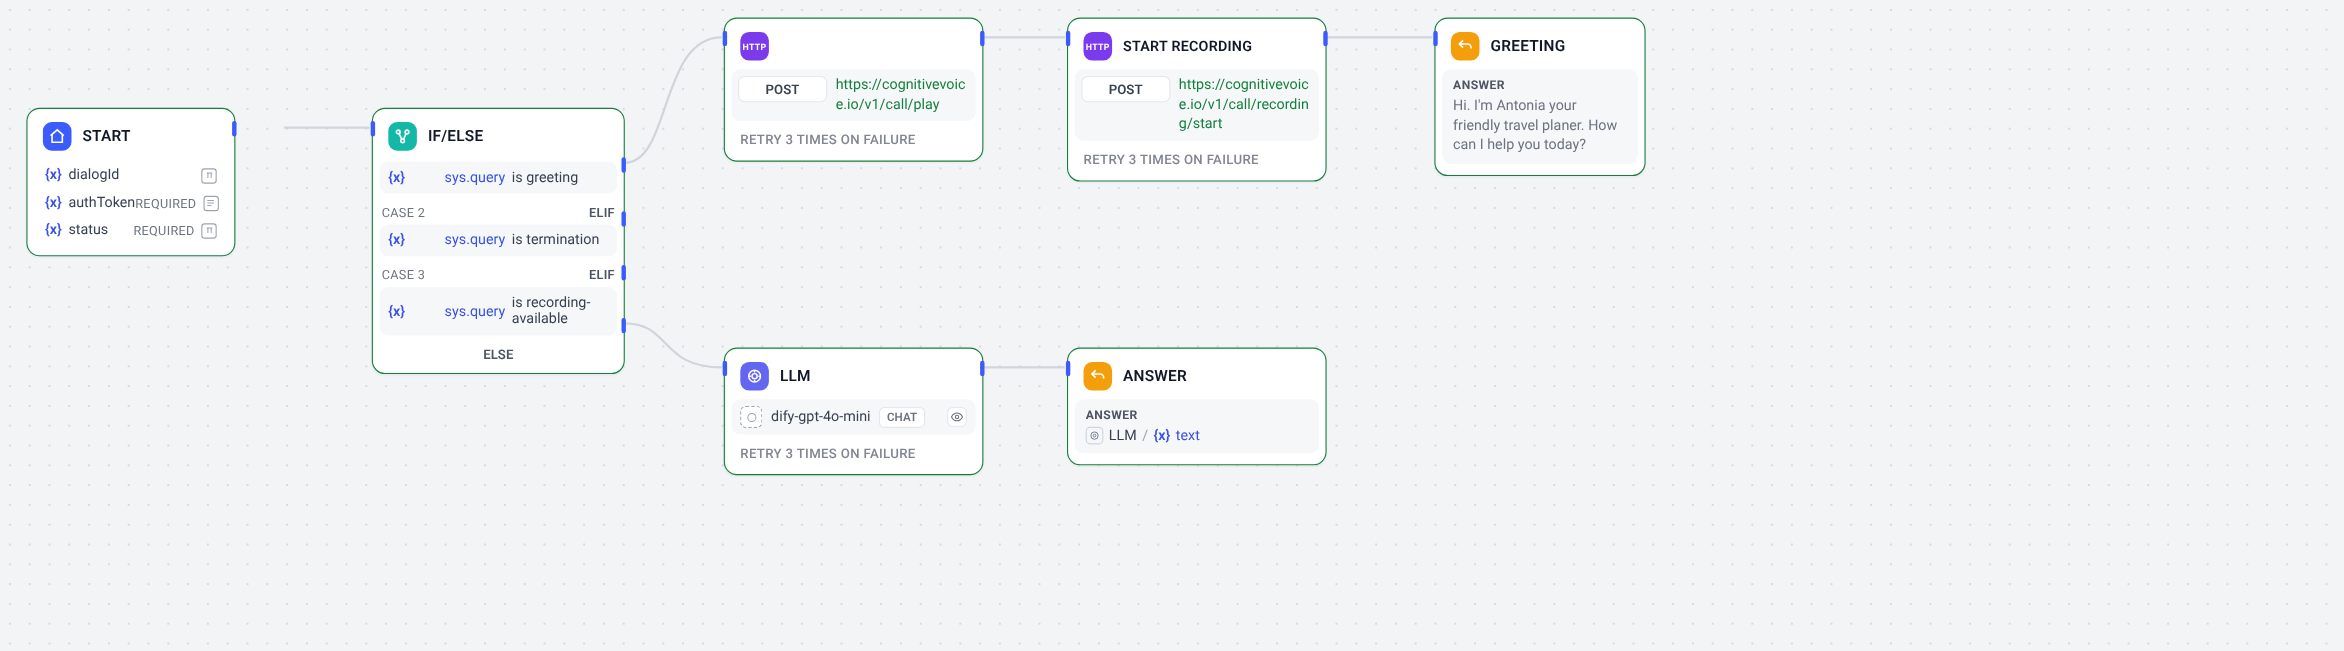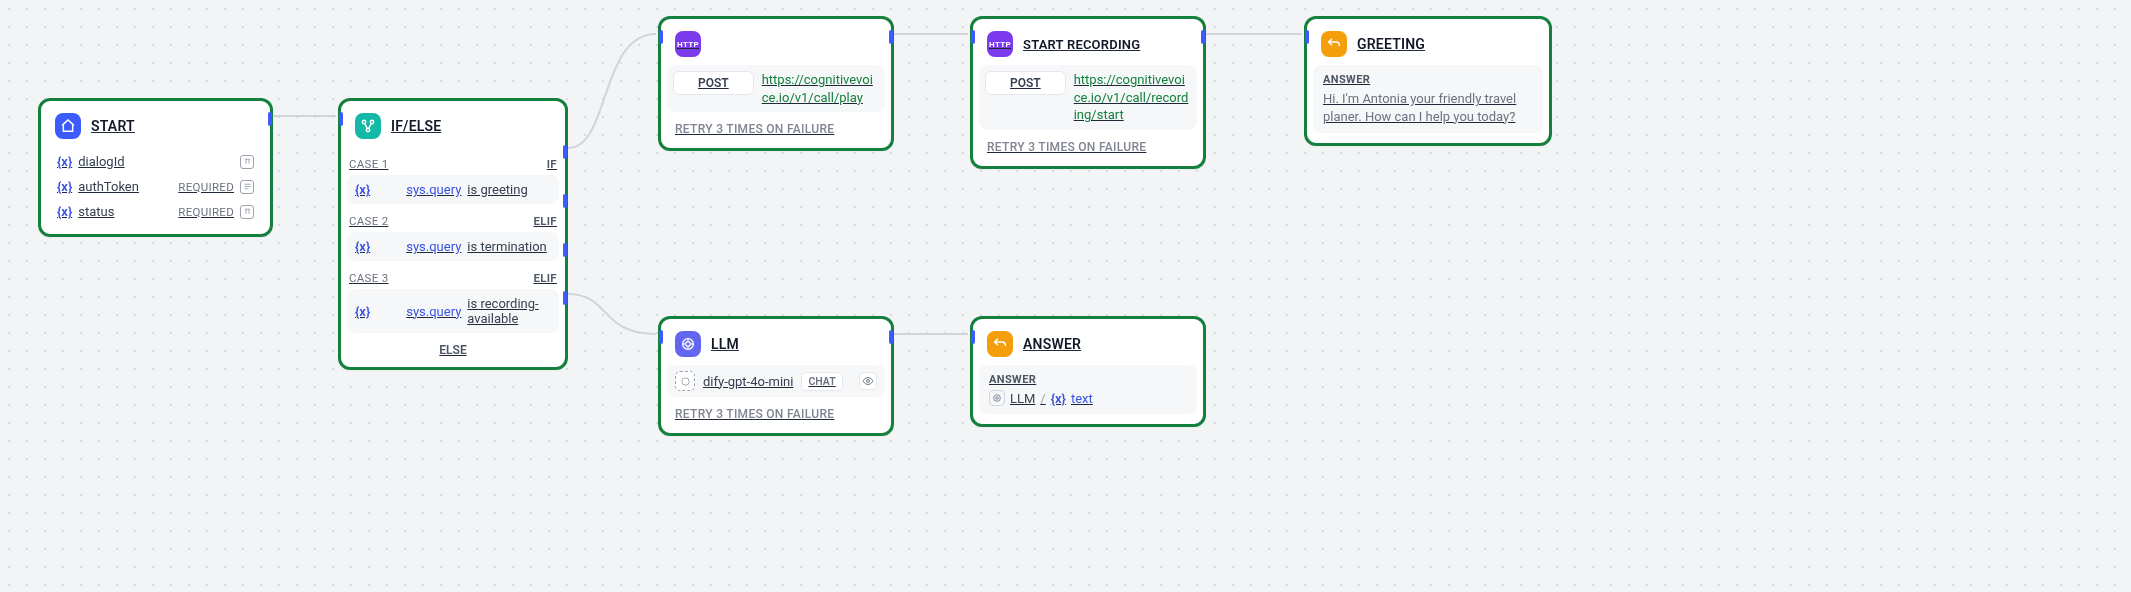--- a/index.html
+++ b/index.html
@@ -12,24 +12,23 @@
     width: 2131px;
     height: 592px;
     position: relative;
     overflow: hidden;
     color: #1f2937;
   }
   svg.edges { position: absolute; top: 0; left: 0; width: 2131px; height: 592px; pointer-events: none; }
   .node {
     position: absolute;
     background: #fff;
-    border: 3px solid #15803d;
+    border: 1px solid #15803d;
     border-radius: 12px;
     box-shadow: 0 1px 2px rgba(0,0,0,0.04);
-    text-decoration: underline;
   }
   .node-header {
     display: flex;
     align-items: center;
     gap: 10px;
     padding: 12px 14px 10px 14px;
   }
   .node-icon {
     width: 26px; height: 26px; border-radius: 8px;
     display: flex; align-items: center; justify-content: center;
@@ -129,21 +128,21 @@
 
 <svg class="edges">
   <path d="M258 116 C290 116 300 116 336 116" stroke="#d1d5db" stroke-width="2" fill="none"></path>
   <path d="M568 148 C610 148 600 34 656 34" stroke="#d1d5db" stroke-width="2" fill="none"></path>
   <path d="M568 294 C610 294 600 334 656 334" stroke="#d1d5db" stroke-width="2" fill="none"></path>
   <path d="M894 34 L968 34" stroke="#d1d5db" stroke-width="2" fill="none"></path>
   <path d="M1206 34 L1302 34" stroke="#d1d5db" stroke-width="2" fill="none"></path>
   <path d="M894 334 L968 334" stroke="#d1d5db" stroke-width="2" fill="none"></path>
 </svg>
 
-<div class="node" style="left:38px; top:98px; width:235px;">
+<div class="node" style="left:24px; top:98px; width:190px;">
   <div class="port" style="right:-2px; top:11px;"></div>
   <div class="node-header">
     <div class="node-icon ic-blue">
       <svg viewBox="0 0 24 24" fill="none" stroke="#fff" stroke-width="2.2">
           <path d="M3 11l9-8 9 8"></path>
           <path d="M5 10v10h14V10"></path>
         </svg>
     </div>
     <div class="node-title">START</div>
   </div>
@@ -204,24 +203,20 @@
       <svg viewBox="0 0 24 24" fill="none" stroke="#fff" stroke-width="2.2">
           <circle cx="6" cy="6" r="2.5"></circle>
           <circle cx="18" cy="6" r="2.5"></circle>
           <circle cx="12" cy="18" r="2.5"></circle>
           <path d="M7 8l4 8M17 8l-4 8"></path>
         </svg>
     </div>
     <div class="node-title">IF/ELSE</div>
   </div>
   <div>
-    <div class="case-head">
-        <span>CASE 1</span>
-        <span class="right">IF</span>
-      </div>
     <div class="case-cond">
         <span class="xbadge">{x}</span>
         <span class="sysq">sys.query</span>
         <span class="rest"> is greeting</span>
       </div>
     <div class="case-head">
         <span>CASE 2</span>
         <span class="right">ELIF</span>
       </div>
     <div class="case-cond">
@@ -266,21 +261,21 @@
       </div>
     <div class="node-title" style="font-size:13px;">START RECORDING</div>
   </div>
   <div class="http-box">
     <span class="method-chip">POST</span>
     <span class="url-text">https://cognitivevoice.io/v1/call/recording/start</span>
   </div>
   <div class="retry-text">RETRY 3 TIMES ON FAILURE</div>
 </div>
 
-<div class="node" style="left:1304px; top:16px; width:248px;">
+<div class="node" style="left:1304px; top:16px; width:192px;">
   <div class="port" style="left:-2px; top:11px;"></div>
   <div class="node-header" style="padding-bottom:8px;">
     <div class="node-icon ic-orange">
       <svg viewBox="0 0 24 24" fill="none" stroke="#fff" stroke-width="2.2">
           <path d="M9 14l-5-5 5-5"></path>
           <path d="M4 9h11a5 5 0 015 5v1"></path>
         </svg>
     </div>
     <div class="node-title">GREETING</div>
   </div>

